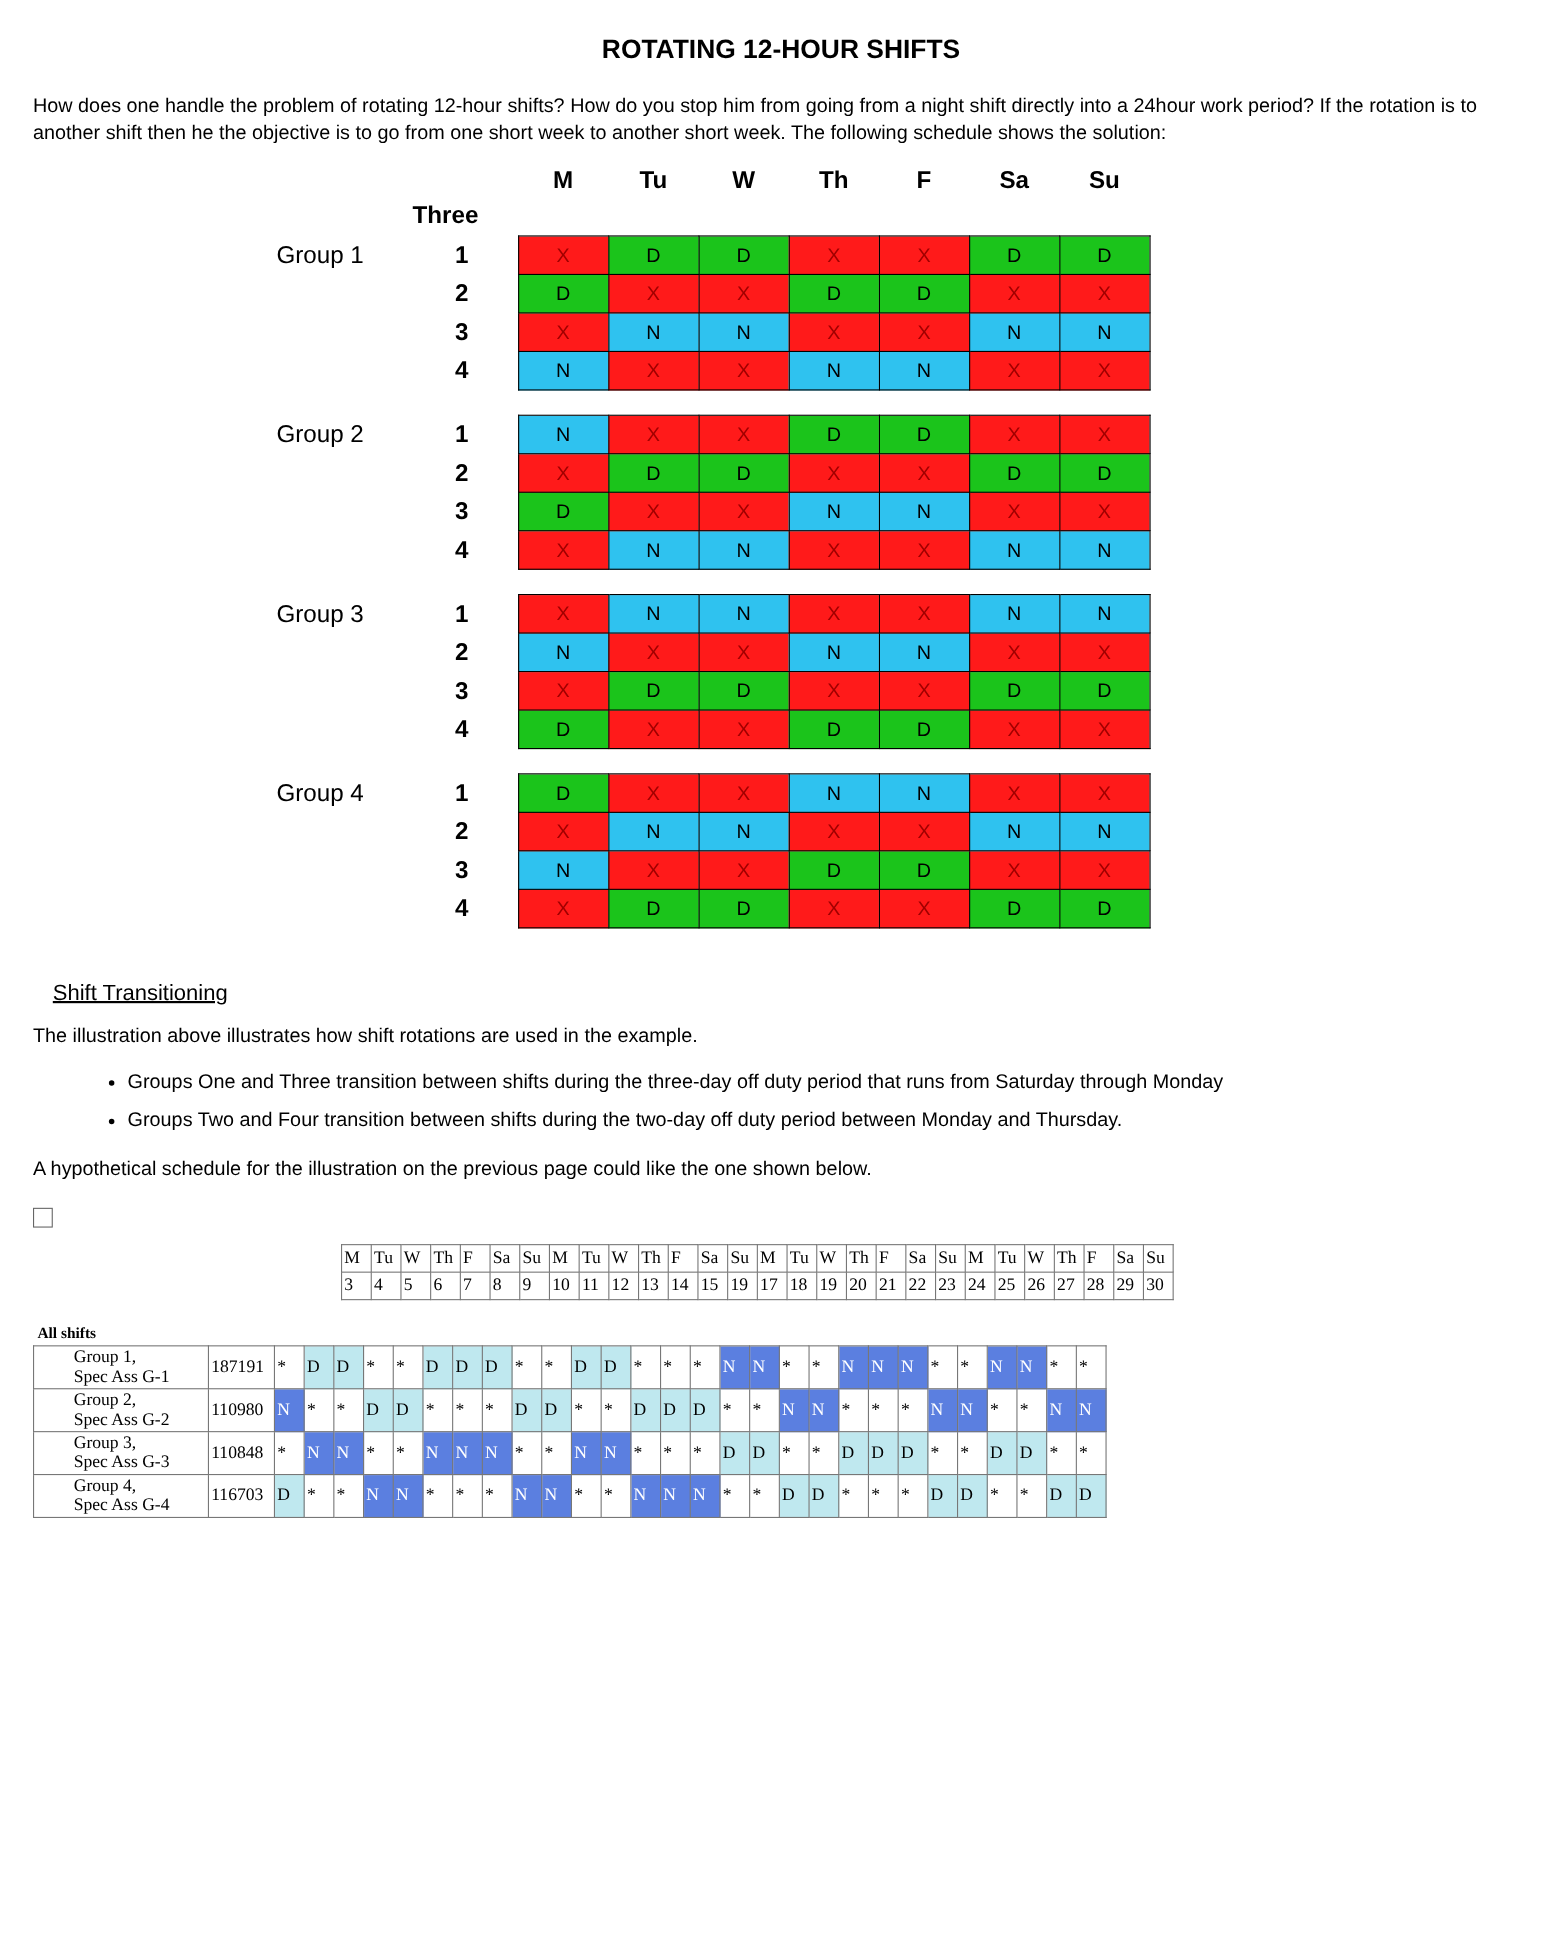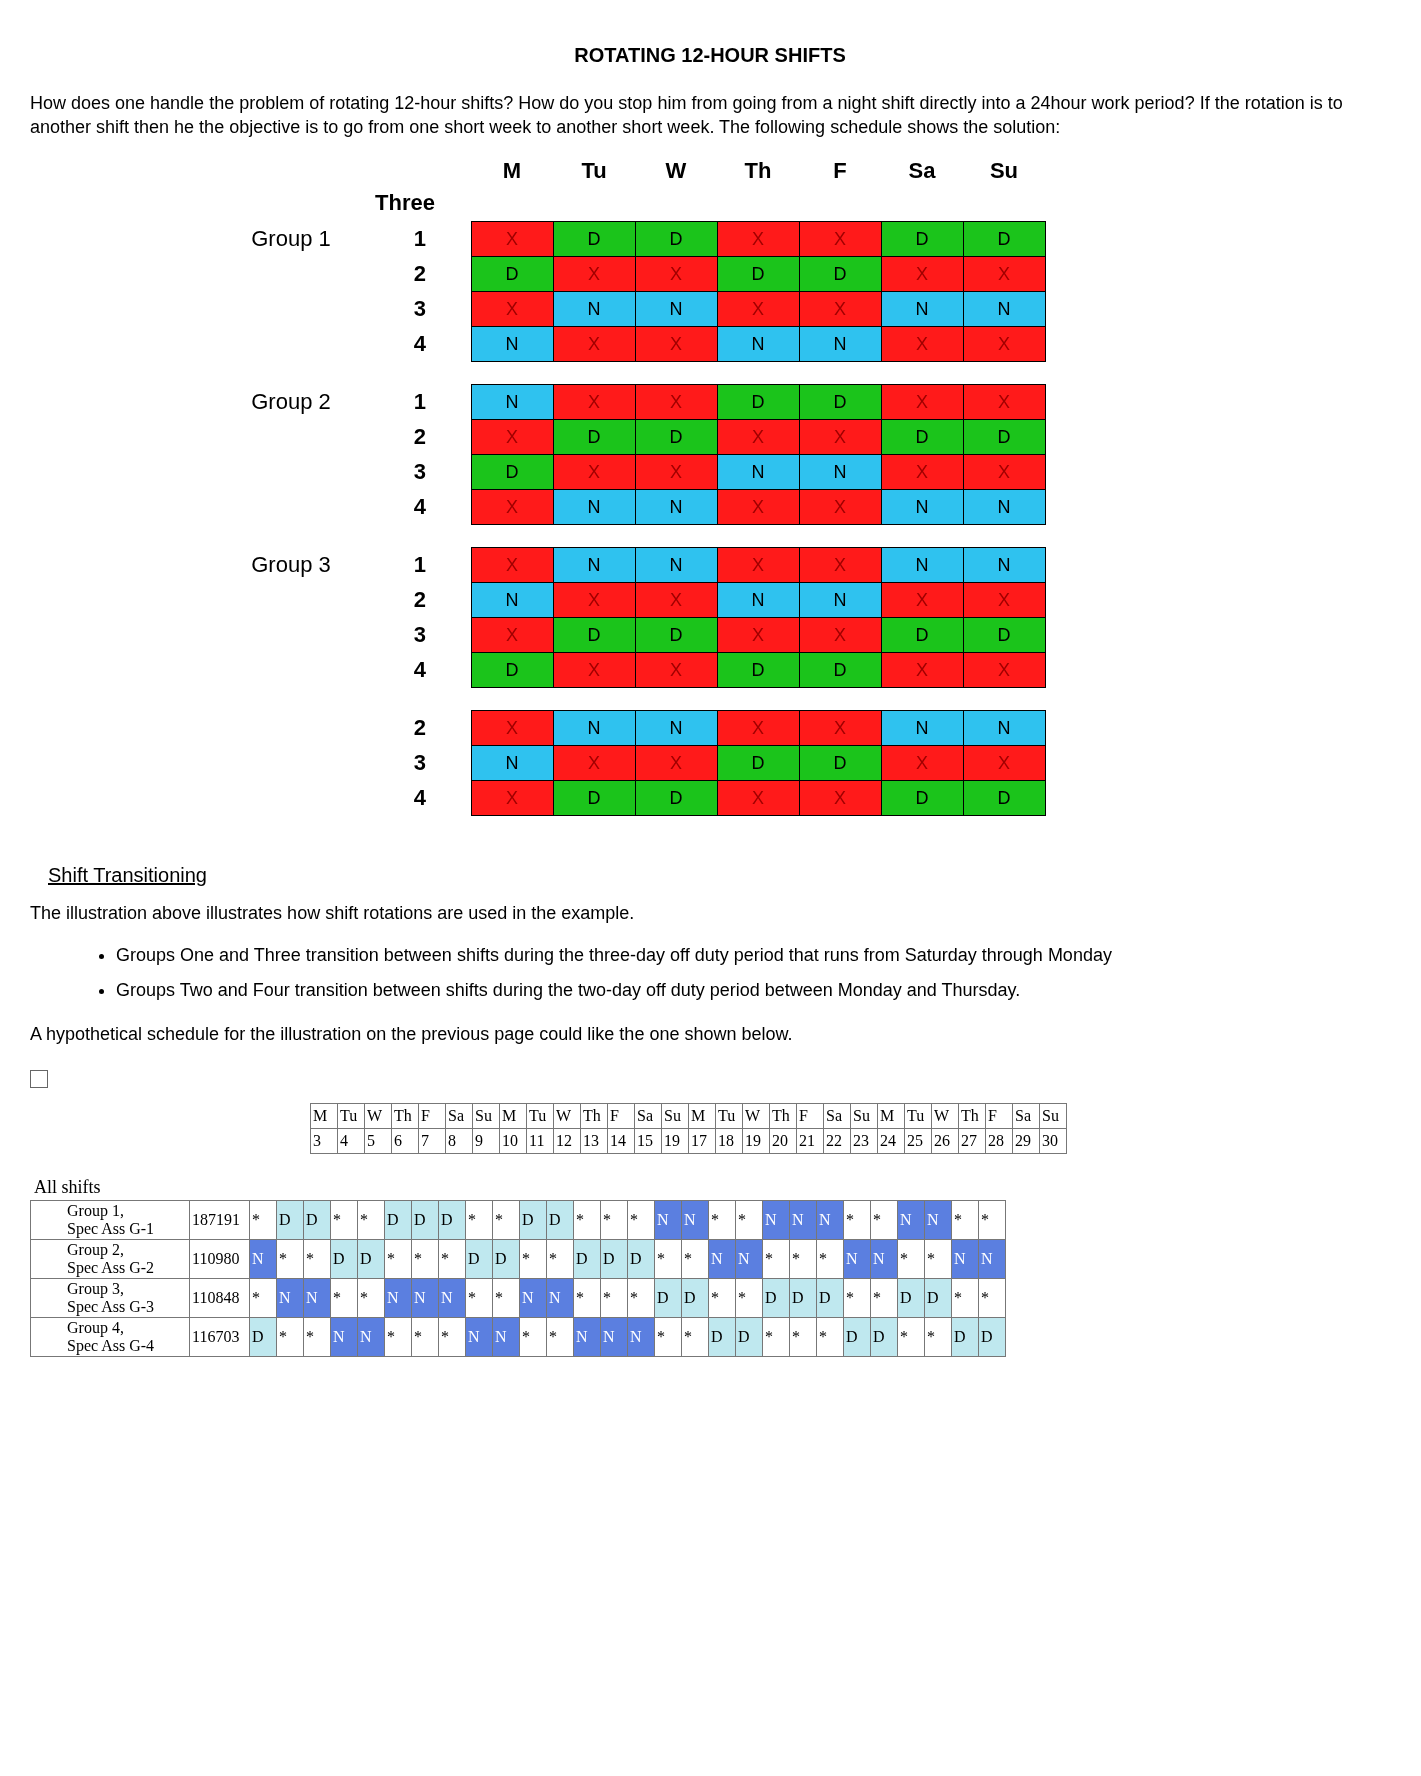--- a/index.html
+++ b/index.html
@@ -4,22 +4,22 @@
 <style>
   body {
     font-family: Verdana, Geneva, sans-serif;
     font-size: 18px;
     color: #000;
     margin: 20px 30px;
     max-width: 1360px;
   }
   h1.title {
     text-align: center;
-    font-size: 20px;
-    margin: 24px 0 24px;
+    font-size: 24px;
+    margin: 12px 0 24px;
   }
   p.body { margin: 10px 0 18px; line-height: 1.35; }
   .schedule-wrap { margin-left: 200px; }
   table.schedule { border-collapse: collapse; margin: 10px 0 26px; }
   .day-head td {
     font-weight: bold;
     font-size: 22px;
     text-align: center;
     padding: 0 6px 6px;
     width: 70px;
@@ -60,21 +60,21 @@
   table.cal { border-collapse: collapse; font-family: "Times New Roman", serif; font-size: 16px; }
   table.cal td, table.cal th {
     border: 1px solid #777;
     padding: 1px 2px;
     text-align: left;
     min-width: 22px;
     height: 22px;
   }
   table.cal .rowlabel { min-width: 120px; font-size: 16px; padding-left: 36px; }
   table.cal .num { min-width: 55px; text-align:left; }
-  .allshifts { font-family: "Times New Roman", serif; font-weight: normal; font-size: 18px; margin: 18px 0 2px 4px;}
+  .allshifts { font-family: "Times New Roman", serif; font-weight: bold; font-size: 14px; margin: 18px 0 2px 4px;}
   .blue { background: #5b7fe0; color:#fff; }
   .ltblue { background: #bfe8ef; }
   .hdr-offset { margin-left: 280px; display:inline-block;}
 </style>
 </head>
 <body>
 
 
 
 <h1 class="title">ROTATING 12-HOUR SHIFTS</h1>
@@ -239,20 +239,31 @@
           <td class="cell day">D</td>
           <td class="cell off">X</td>
           <td class="cell off">X</td>
           <td class="cell day">D</td>
           <td class="cell day">D</td>
           <td class="cell off">X</td>
           <td class="cell off">X</td>
         </tr>
         <tr class="spacer">
           <td colspan="9"></td>
+        </tr>
+        <tr>
+          <td class="grp-label">Group 4</td>
+          <td class="wknum">1</td>
+          <td class="cell day">D</td>
+          <td class="cell off">X</td>
+          <td class="cell off">X</td>
+          <td class="cell night">N</td>
+          <td class="cell night">N</td>
+          <td class="cell off">X</td>
+          <td class="cell off">X</td>
         </tr>
         <tr>
           <td class="grp-label"></td>
           <td class="wknum">2</td>
           <td class="cell off">X</td>
           <td class="cell night">N</td>
           <td class="cell night">N</td>
           <td class="cell off">X</td>
           <td class="cell off">X</td>
           <td class="cell night">N</td>

